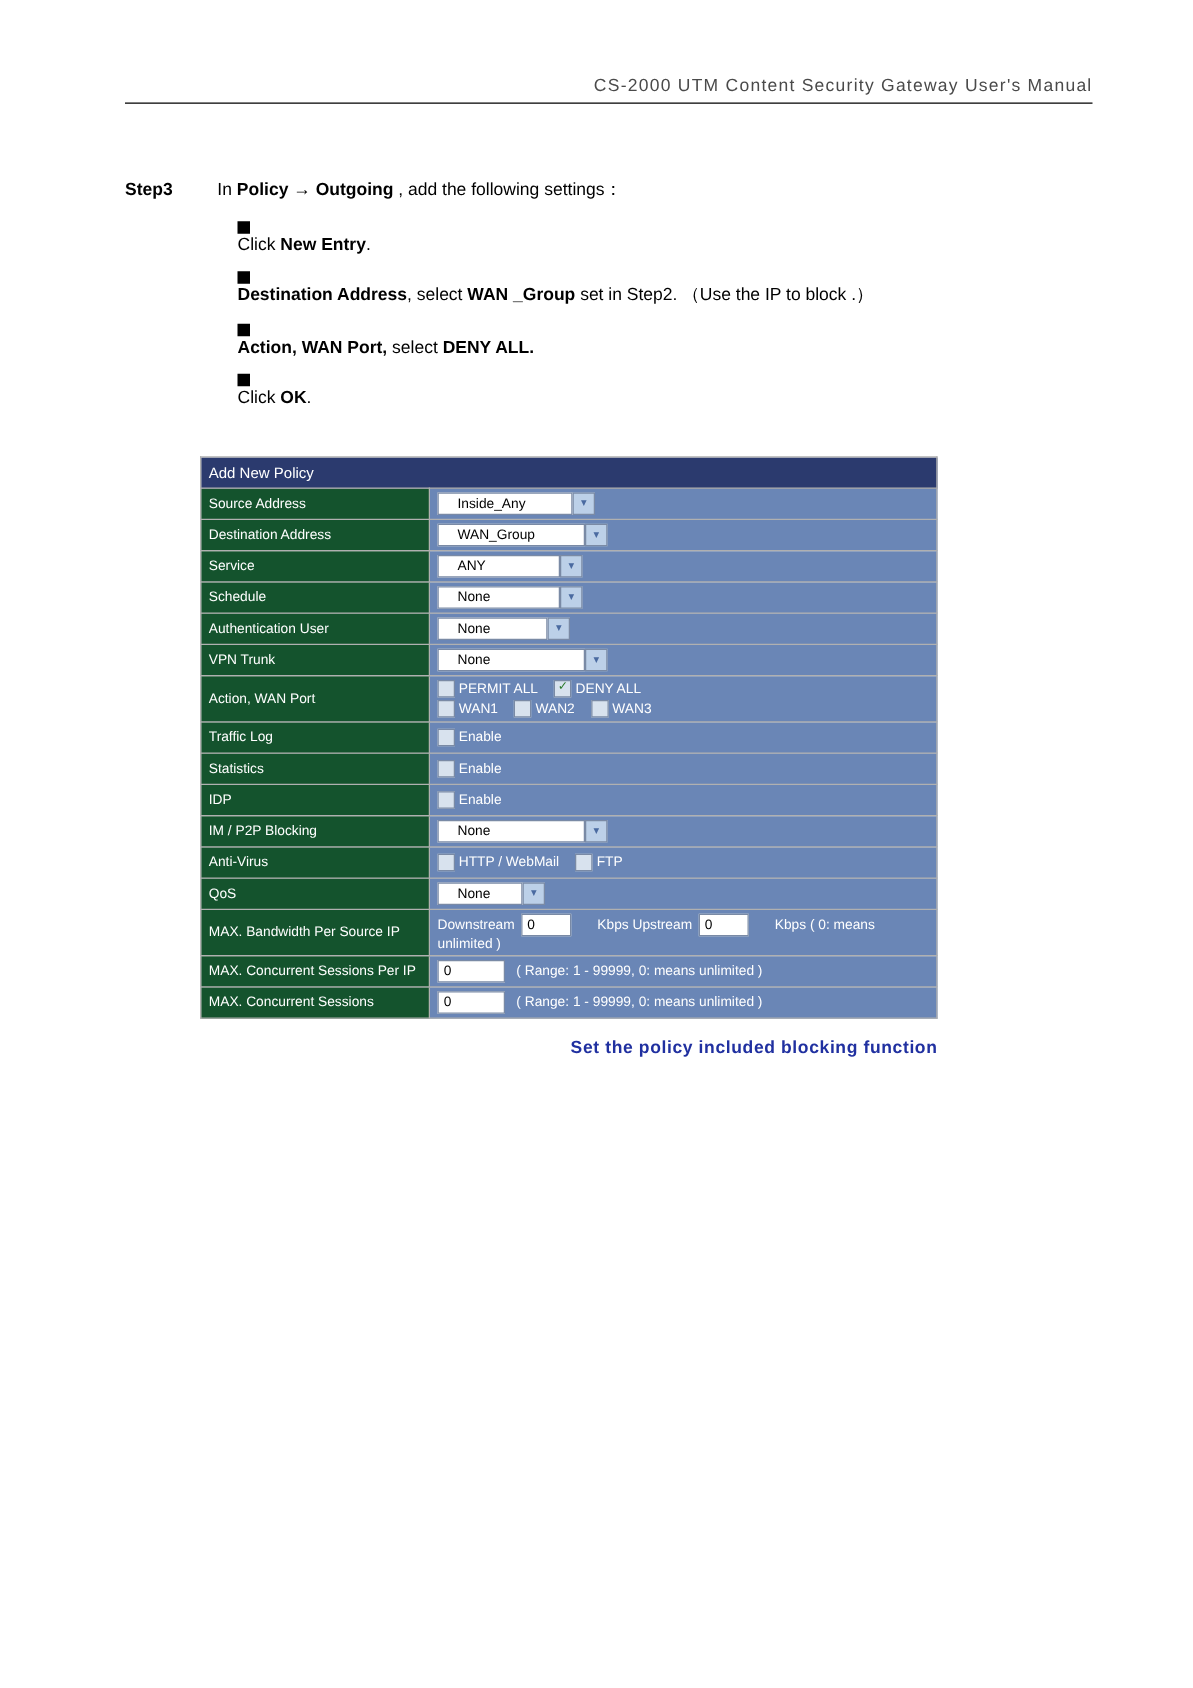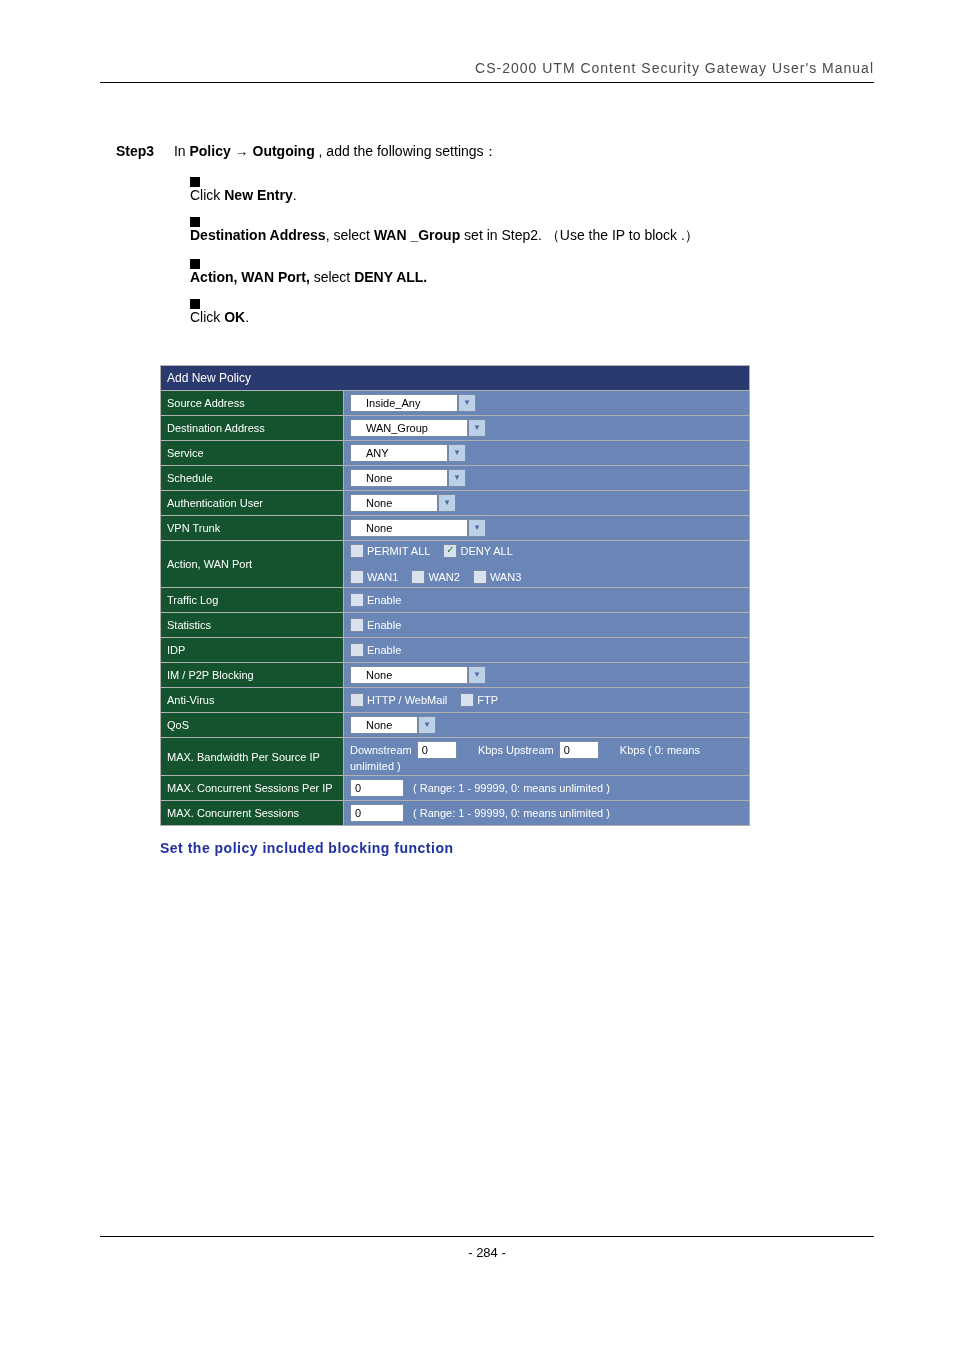--- a/index.html
+++ b/index.html
@@ -28,21 +28,20 @@
   .content {
     margin-top: 60px;
   }
   .step-row {
     margin-bottom: 12px;
   }
   .step-label {
     font-weight: bold;
     display: inline-block;
     width: 70px;
-    text-align: center;
   }
   .bullets {
     margin: 10px 0 0 90px;
   }
   .bullet-row {
     margin-bottom: 10px;
     display: flex;
     flex-direction: column;
   }
   .bullet-sq {
@@ -134,21 +133,21 @@
     line-height: 10px;
     font-size: 10px;
     color: #2a7a2a;
   }
   .clabel {
     color: #fff;
     margin-right: 10px;
     vertical-align: middle;
   }
   .caption {
-    text-align: left;
+    text-align: right;
     color: #2030a0;
     font-weight: bold;
     font-size: 14px;
     margin-top: 14px;
     letter-spacing: 0.5px;
   }
   .footer {
     position: absolute;
     bottom: 40px;
     left: 100px;
@@ -234,21 +233,21 @@
             <span class="sel" style="width:86px">None</span><span class="sel-arrow">▾</span>
           </td>
         </tr>
         <tr>
           <td class="label-cell">Action, WAN Port</td>
           <td class="val-cell">
             <div>
               <span class="cb"></span><span class="clabel">PERMIT ALL</span>
               <span class="cb">✓</span><span class="clabel">DENY ALL</span>
             </div>
-            <div style="margin-top:12px;">
+            <div style="margin-top:2px;">
               <span class="cb"></span><span class="clabel">WAN1</span>
               <span class="cb"></span><span class="clabel">WAN2</span>
               <span class="cb"></span><span class="clabel">WAN3</span>
             </div>
           </td>
         </tr>
         <tr>
           <td class="label-cell">Traffic Log</td>
           <td class="val-cell"><span class="cb"></span><span class="clabel">Enable</span></td>
         </tr>
@@ -302,14 +301,13 @@
             <span class="inp" style="width:44px">0</span>
             <span class="clabel" style="margin-left:6px">( Range: 1 - 99999, 0: means unlimited )</span>
           </td>
         </tr>
       </tbody>
         </table>
       <div class="caption">Set the policy included blocking function</div>
     </div>
   </div>
 
-  <div class="footer">- 284 -</div>
 </div>
 
 </body></html>

